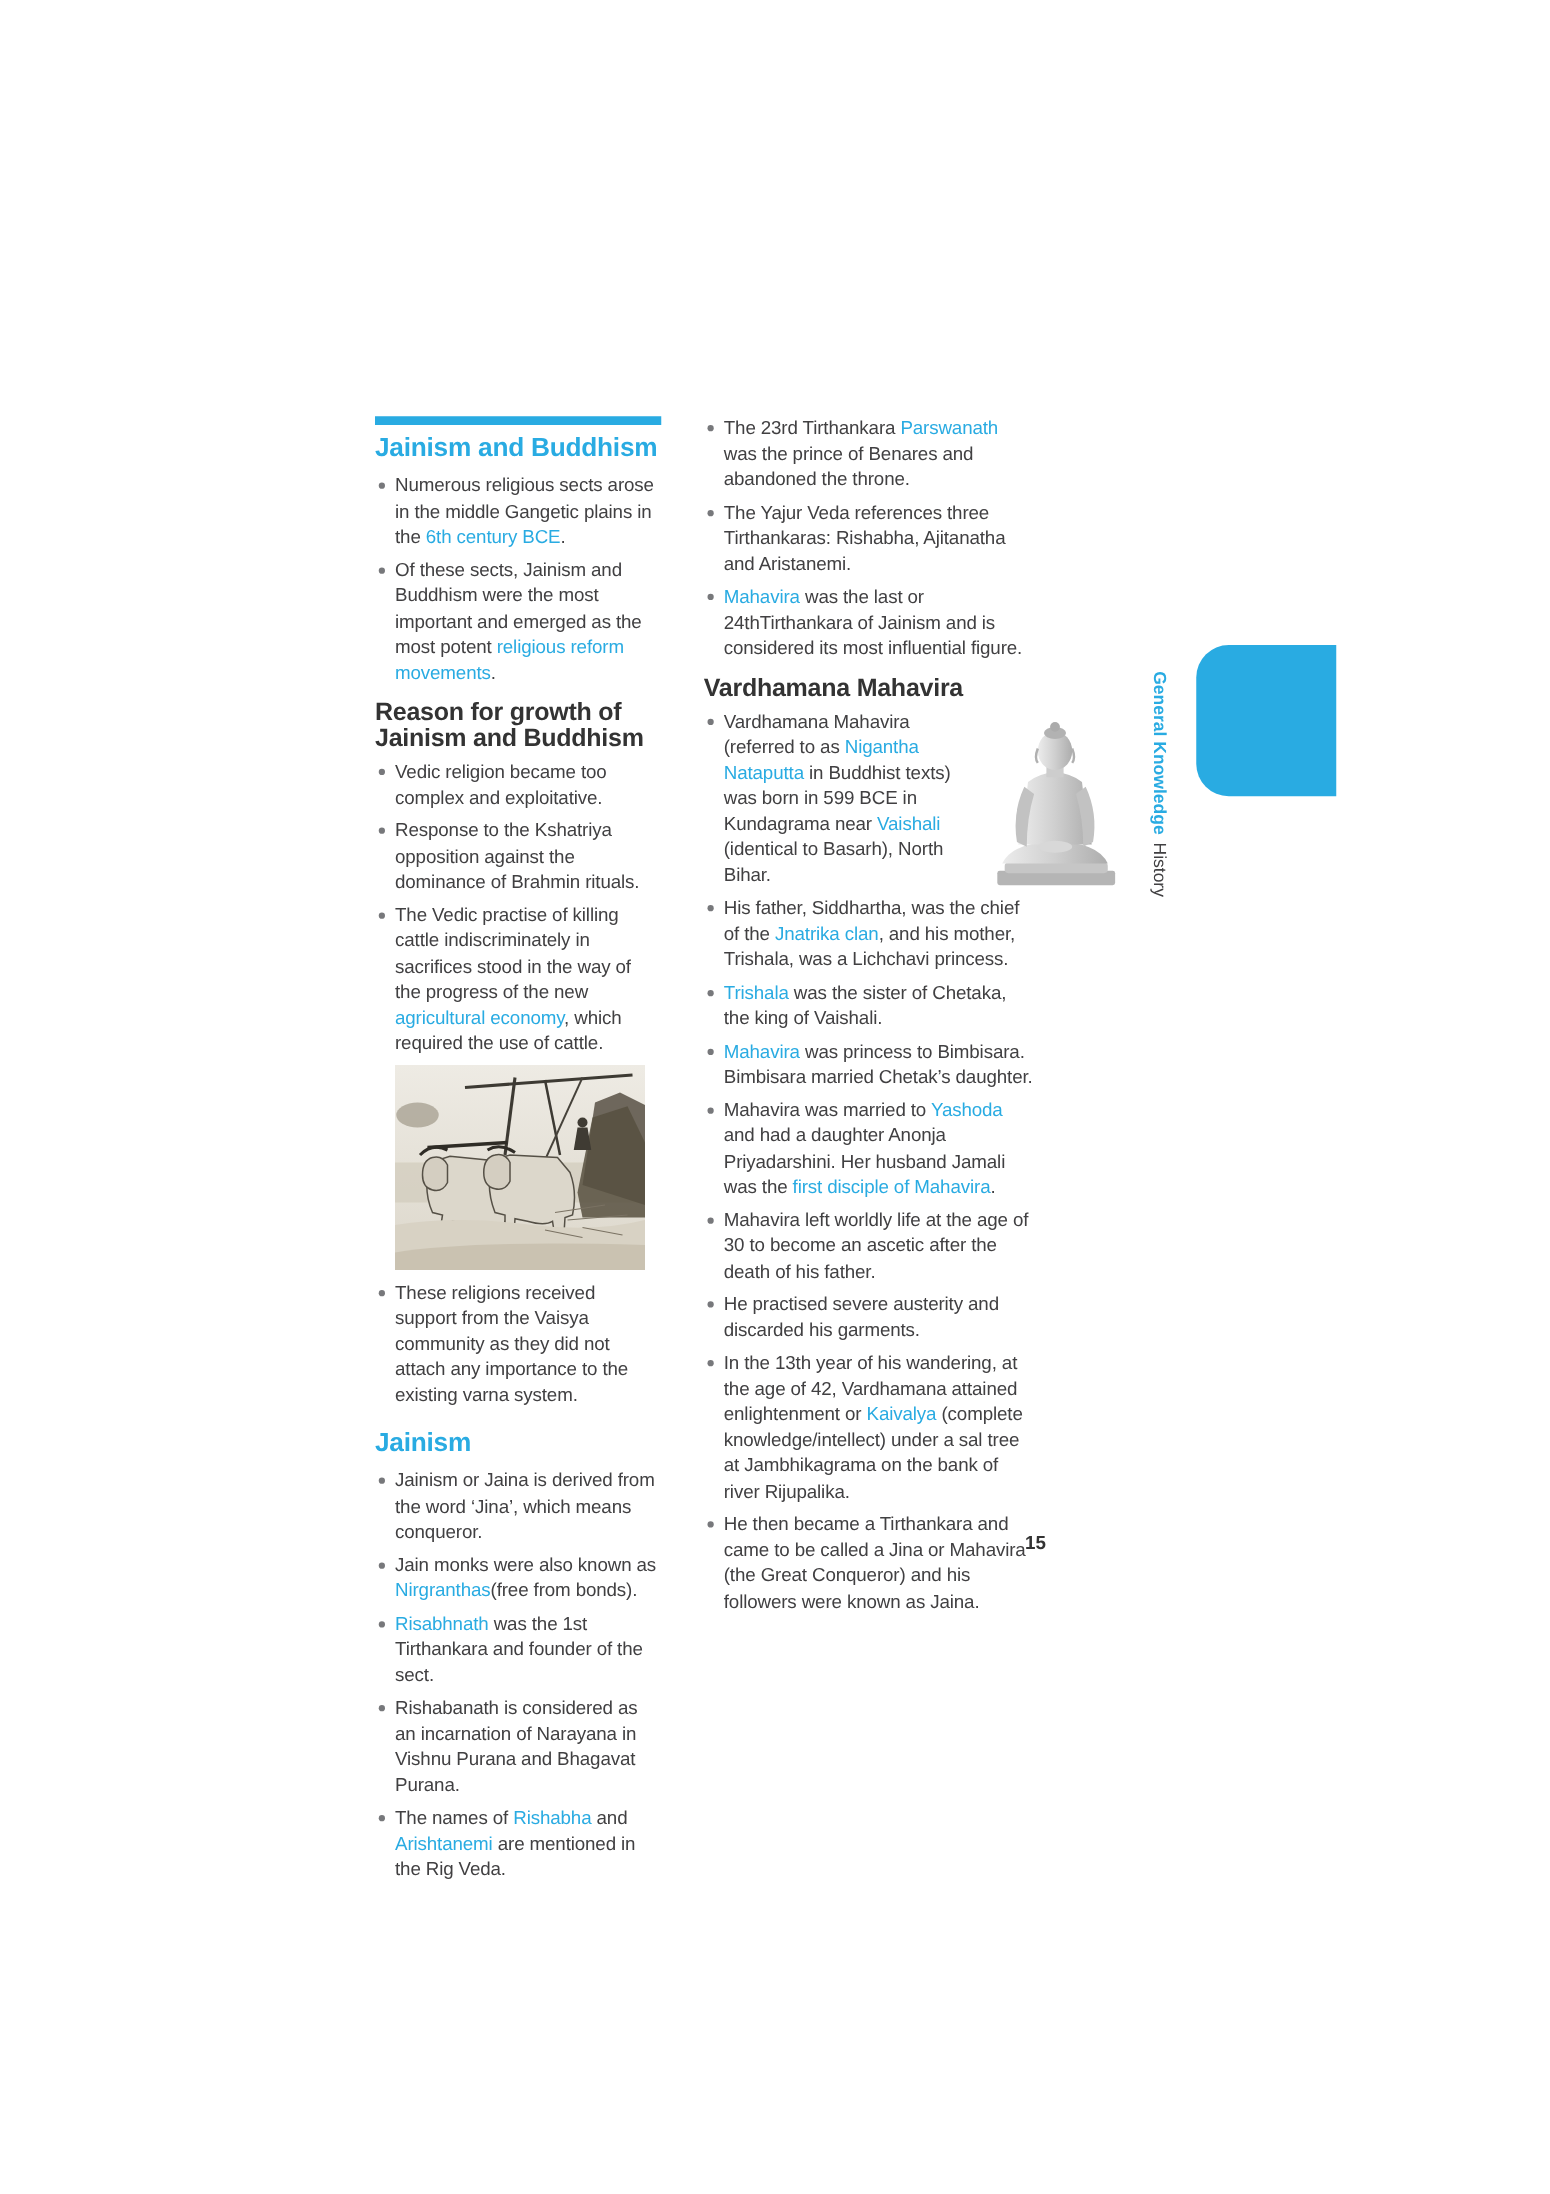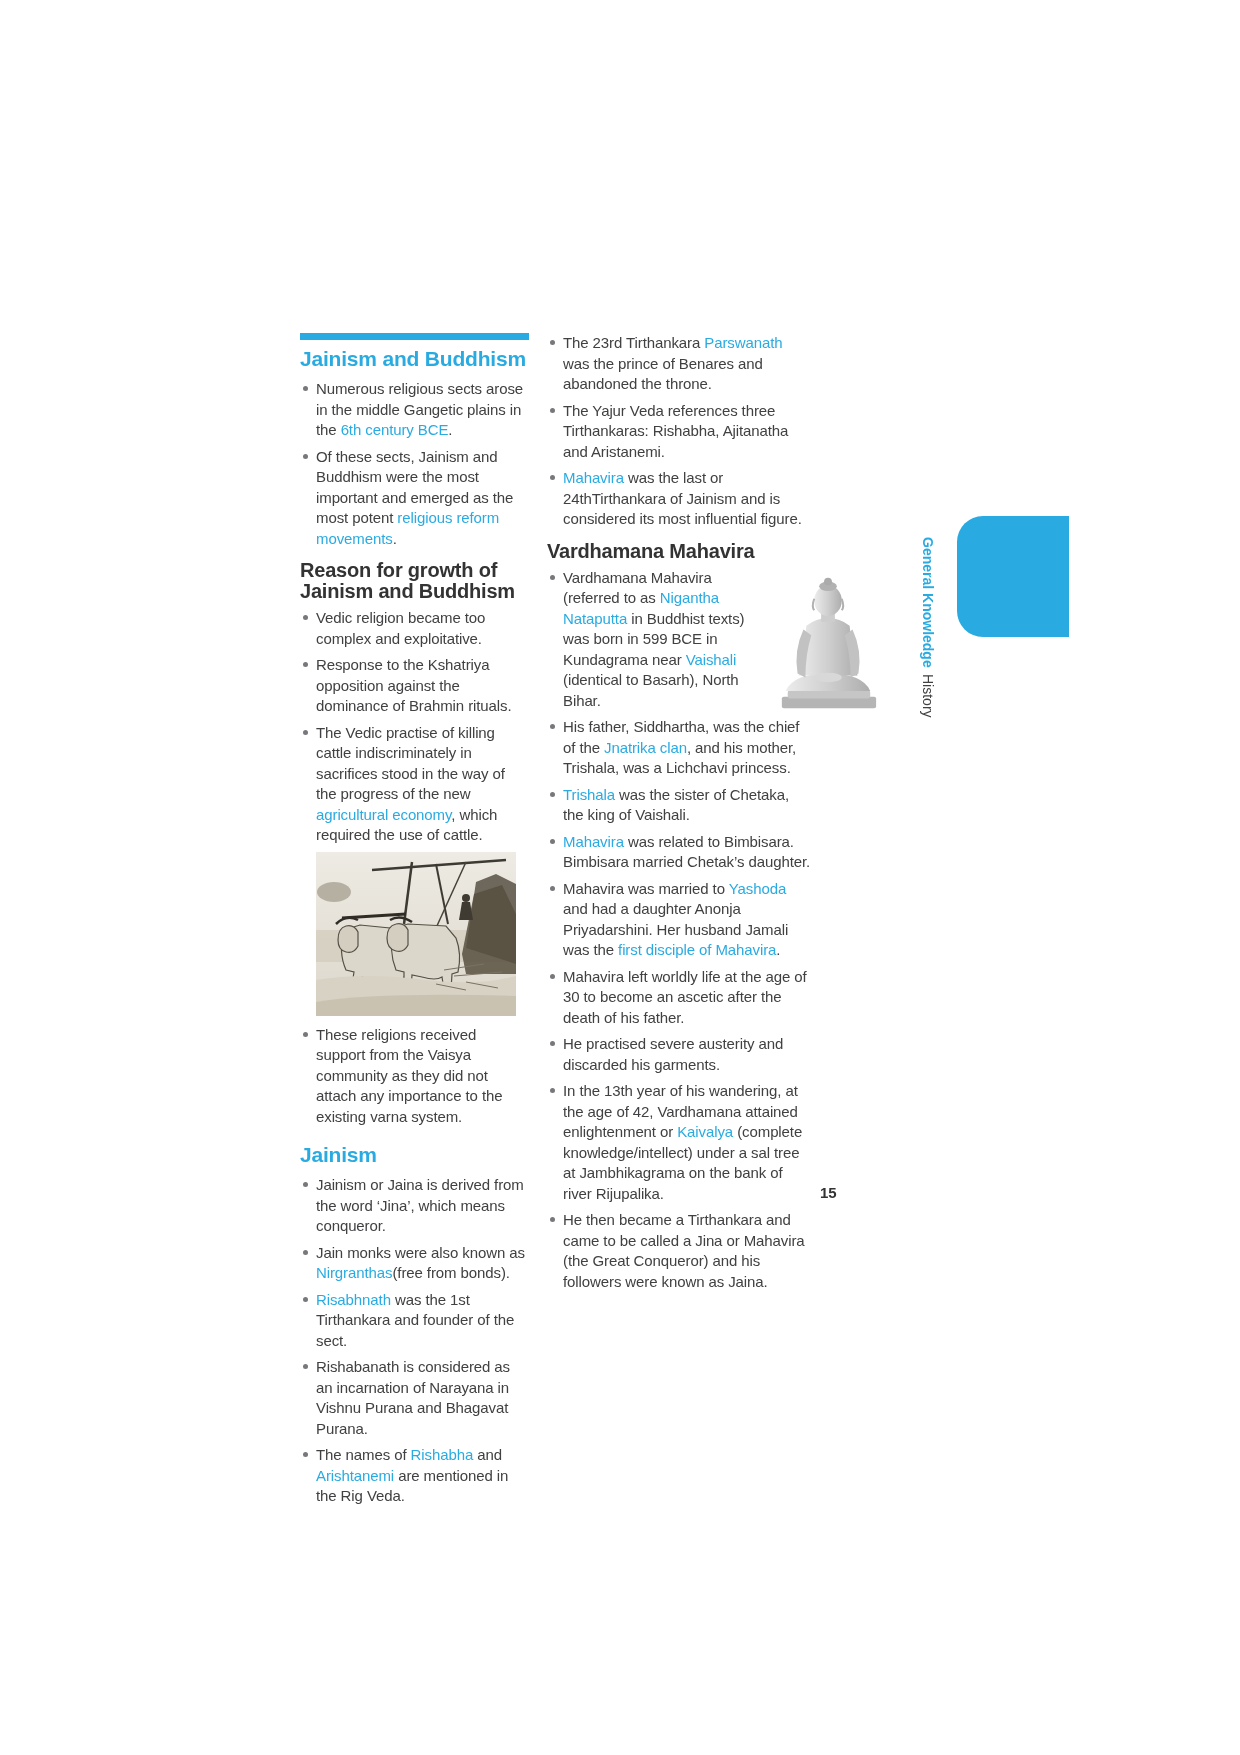--- a/index.html
+++ b/index.html
@@ -14,21 +14,21 @@
     position:relative;
     width:1240px;height:1755px;
     background:#ffffff;
     font-family:"Liberation Sans","DejaVu Sans",sans-serif;
     color:var(--text);
     overflow:hidden;
   }
   
   .columns{
     position:absolute;left:300px;top:333px;width:512px;
-    display:flex;gap:18px;align-items:flex-start;
+    display:flex;gap:34px;align-items:flex-start;
     font-size:15px;line-height:20.5px;letter-spacing:-0.1px;
   }
   .col-left{width:229px;flex:0 0 229px;}
   .col-right{width:265px;flex:0 0 265px;}
   .rule{height:7px;background:var(--accent);margin:0 0 7px 0;}
   h2.h-accent{
     font-size:21px;line-height:24px;font-weight:bold;
     color:var(--accent);margin:16px 0 8px 0;letter-spacing:-0.2px;
   }
   .rule + h2.h-accent{margin-top:0;}
@@ -58,21 +58,21 @@
     background:var(--accent);border-radius:26px 0 0 26px;
   }
   .vert-label{
     position:absolute;left:920px;top:537px;height:230px;
     writing-mode:vertical-rl;text-orientation:mixed;
     font-size:14px;letter-spacing:0;white-space:nowrap;
   }
   .vert-label .series{color:var(--accent);font-weight:bold;}
   .vert-label .section{color:var(--text);margin-inline-start:6px;}
   .page-num{
-    position:absolute;left:820px;top:1184px;
+    position:absolute;left:820px;top:1226px;
     font-size:15px;font-weight:bold;color:var(--heading);
   }
 </style>
 </head>
 <body>
 
 <div class="page">
 
   <div class="columns">
     <div class="col-left">
@@ -163,21 +163,21 @@
       <ellipse cx="55" cy="112" rx="14" ry="5" fill="#d8d8d8"></ellipse>
       <rect x="48" y="44" width="14" height="10" fill="#cdcdcd"></rect>
       <ellipse cx="55" cy="32" rx="14" ry="16" fill="url(#sg)"></ellipse>
       <ellipse cx="55" cy="17" rx="9" ry="5" fill="#b2b2b2"></ellipse>
       <circle cx="55" cy="12" r="4" fill="#ababab"></circle>
       <path d="M41 30 q-3 8 0 12 M69 30 q3 8 0 12" stroke="#b0b0b0" stroke-width="2" fill="none"></path>
     </svg>
   </figure><span>Vardhamana Mahavira (referred to as </span><span class="term">Nigantha Nataputta</span><span> in Buddhist texts) was born in 599 BCE in Kundagrama near </span><span class="term">Vaishali</span><span> (identical to Basarh), North Bihar.</span></li>
           <li><span>His father, Siddhartha, was the chief of the </span><span class="term">Jnatrika clan</span><span>, and his mother, Trishala, was a Lichchavi princess.</span></li>
           <li><span class="term">Trishala</span><span> was the sister of Chetaka, the king of Vaishali.</span></li>
-          <li><span class="term">Mahavira</span><span> was related to Bimbisara. Bimbisara married Chetak’s daughter.</span></li>
+          <li><span class="term">Mahavira</span><span> was princess to Bimbisara. Bimbisara married Chetak’s daughter.</span></li>
           <li><span>Mahavira was married to </span><span class="term">Yashoda</span><span> and had a daughter Anonja Priyadarshini. Her husband Jamali was the </span><span class="term">first disciple of Mahavira</span><span>.</span></li>
           <li><span>Mahavira left worldly life at the age of 30 to become an ascetic after the death of his father.</span></li>
           <li><span>He practised severe austerity and discarded his garments.</span></li>
           <li><span>In the 13th year of his wandering, at the age of 42, Vardhamana attained enlightenment or </span><span class="term">Kaivalya</span><span> (complete knowledge/intellect) under a sal tree at Jambhikagrama on the bank of river Rijupalika.</span></li>
           <li><span>He then became a Tirthankara and came to be called a Jina or Mahavira (the Great Conqueror) and his followers were known as Jaina.</span></li>
         </ul>
       </div>
   </div>
 
   <div class="edge-tab"></div>

